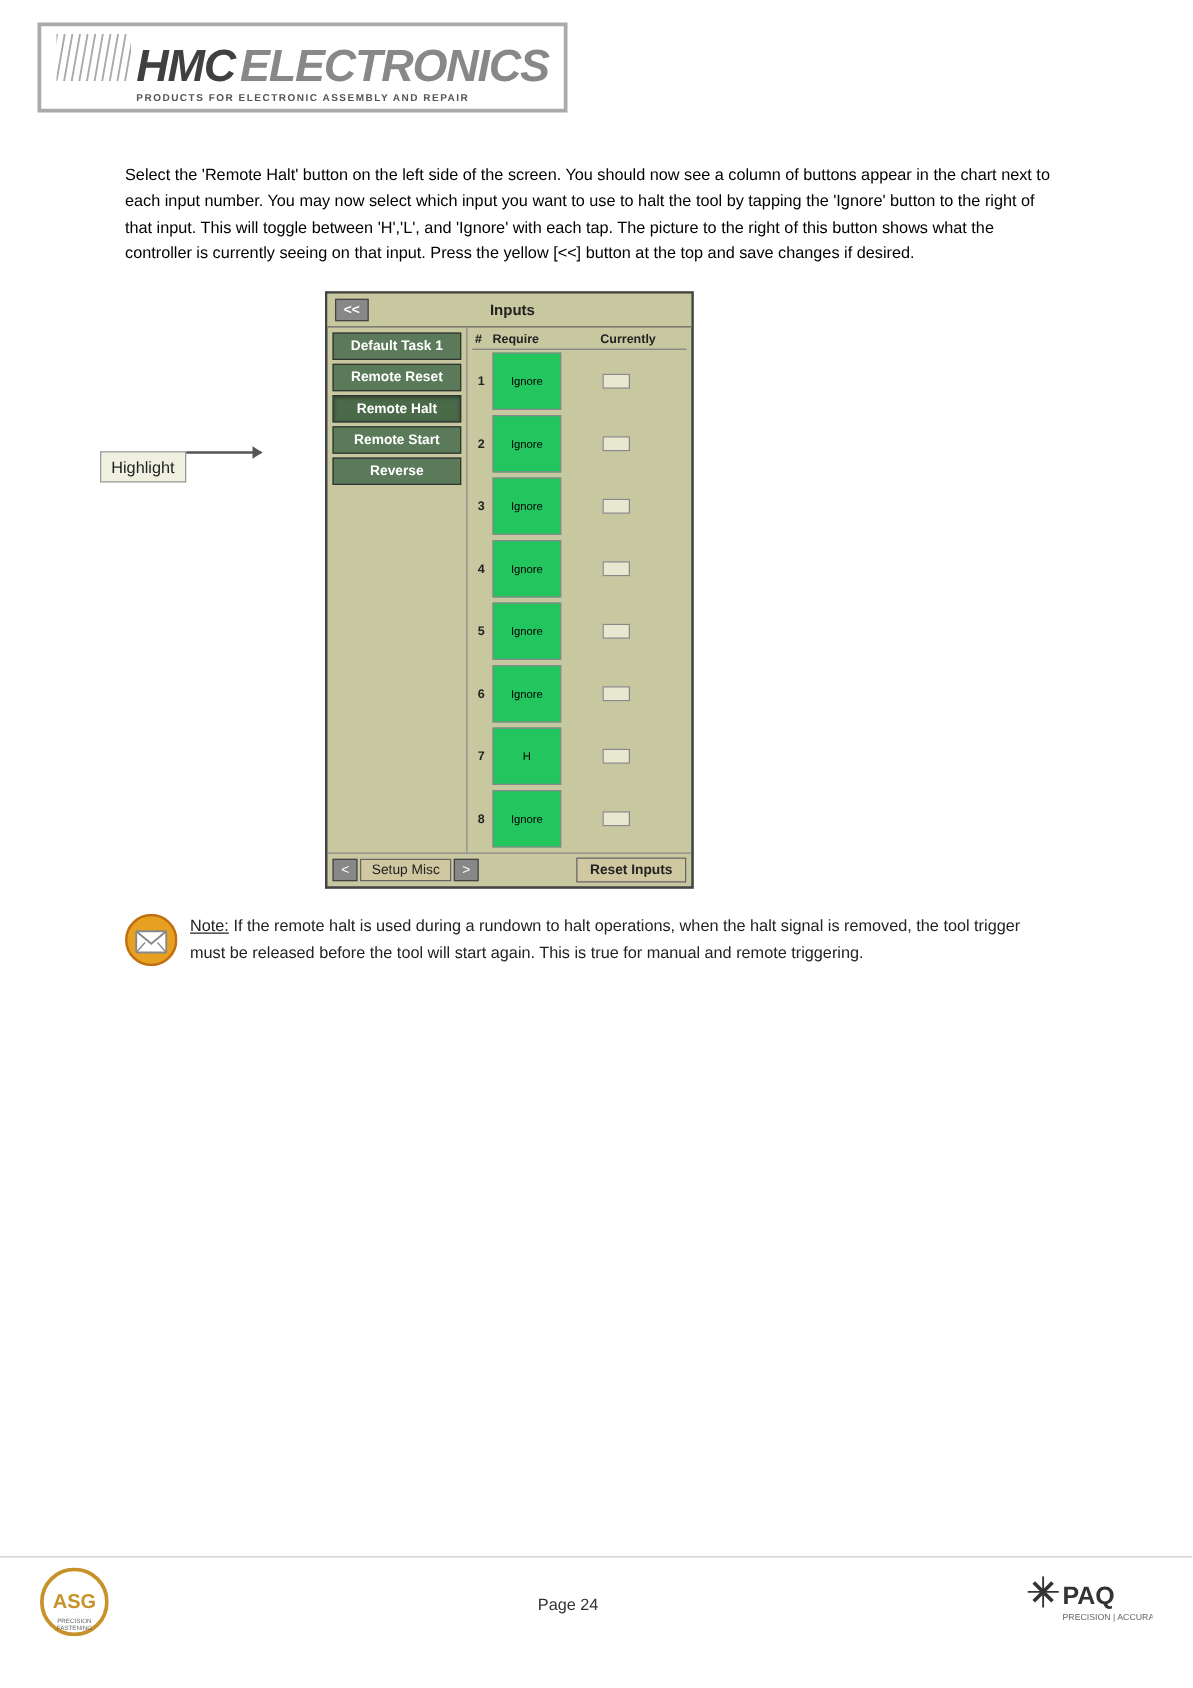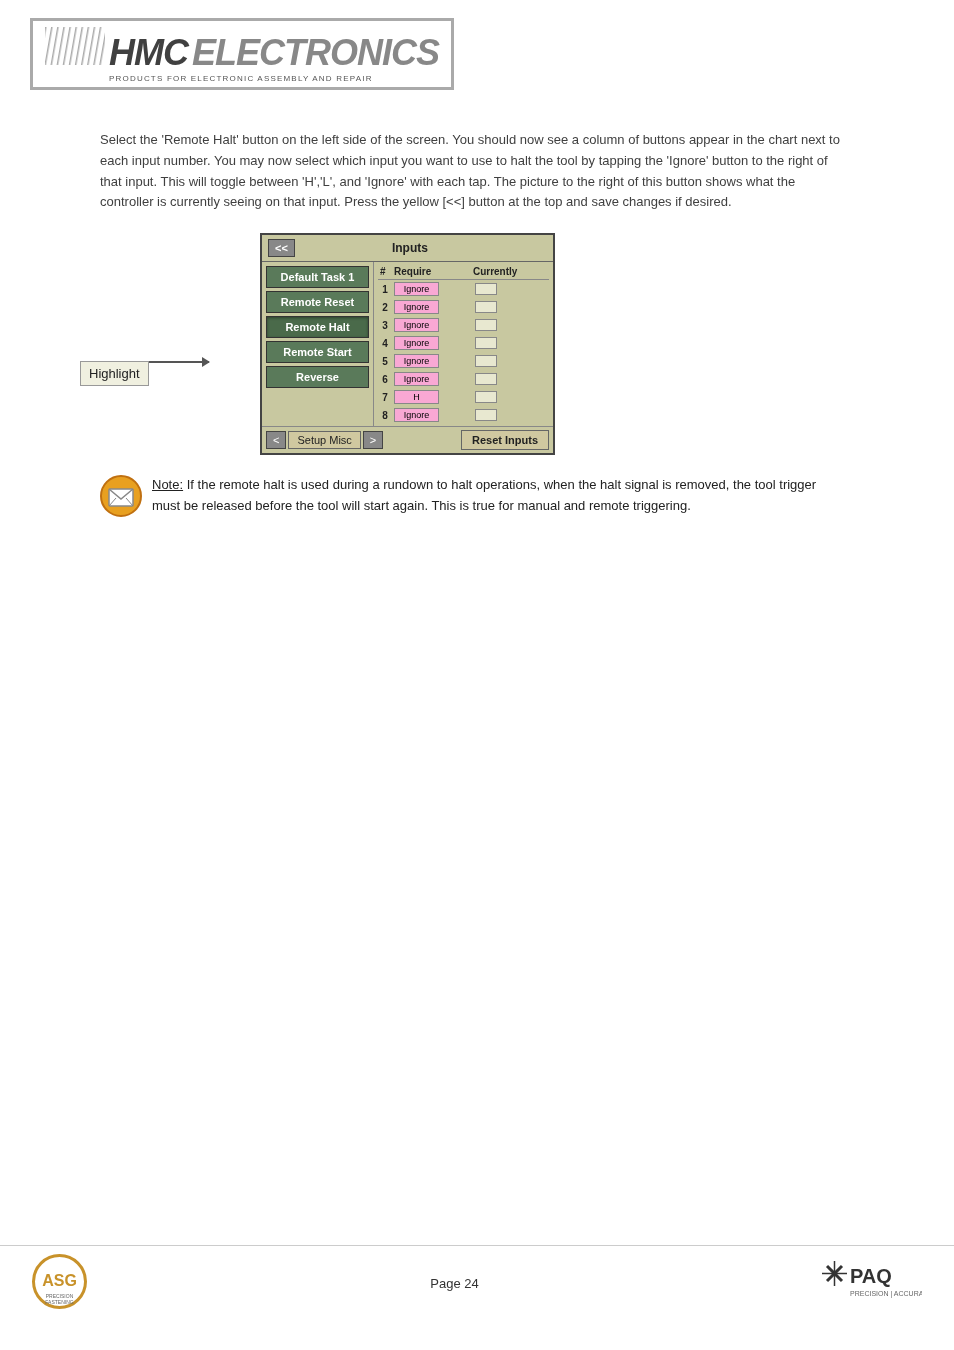--- a/index.html
+++ b/index.html
@@ -24,21 +24,21 @@
       display: inline-block;
     }
 
     
     .main-content {
       padding: 30px 60px 20px 100px;
     }
 
     .body-text {
       font-size: 13px;
-      color: #404040;
+      color: #000000;
       line-height: 1.6;
       margin-bottom: 20px;
       max-width: 740px;
     }
 
     
     .ui-panel-wrapper {
       display: flex;
       align-items: flex-start;
       margin: 10px 0 20px 0;
@@ -159,25 +159,25 @@
       padding: 2px 2px;
       font-size: 10px;
       color: #222;
     }
     .inputs-table td:first-child {
       font-weight: bold;
       width: 14px;
       text-align: center;
     }
     .ignore-btn {
-      background: #f9a8d4;
+      background: #22c55e;
       border: 1px solid #888;
       font-size: 9px;
-      padding: 1px 4px;
-      width: 45px;
+      padding: 17px 4px;
+      width: 55px;
     }
     .indicator {
       display: inline-block;
       width: 22px;
       height: 12px;
       background: #e8e8d0;
       border: 1px solid #888;
       vertical-align: middle;
       margin-left: 2px;
     }
@@ -271,21 +271,21 @@
             </pattern>
           </defs>
           <rect width="60" height="38" fill="url(#stripes)" rx="0"></rect>
         </svg>
       </div>
       <div style="display:flex; flex-direction: column;">
         <div style="display:flex; align-items: baseline;">
           <span style="font-size:36px; font-weight:900; font-style:italic; color:#404040; font-family:'Arial Black',sans-serif; letter-spacing:-1px;">HMC</span>
           <span style="font-size:36px; font-weight:900; font-style:italic; color:#888; font-family:'Arial Black',sans-serif; letter-spacing:-1px; margin-left:4px;text-align:center;">ELECTRONICS</span>
         </div>
-        <span style="font-size:8px; color:#555; letter-spacing:1.2px; font-weight:normal;">PRODUCTS FOR ELECTRONIC ASSEMBLY AND REPAIR</span>
+        <span style="font-size:8px; color:#555; letter-spacing:1.2px; font-weight:bold;">PRODUCTS FOR ELECTRONIC ASSEMBLY AND REPAIR</span>
       </div>
     </div>
   </div>
 </div>
 
 <div class="main-content">
   <p class="body-text">Select the 'Remote Halt' button on the left side of the screen.  You should now see a column of buttons appear in the chart next to each input number.  You may now select which input you want to use to halt the tool by tapping the 'Ignore' button to the right of that input.  This will toggle between 'H','L', and 'Ignore' with each tap.  The picture to the right of this button shows what the controller is currently seeing on that input.  Press the yellow [&lt;&lt;] button at the top and save changes if desired.</p>
 
   <div class="ui-panel-wrapper">
 

